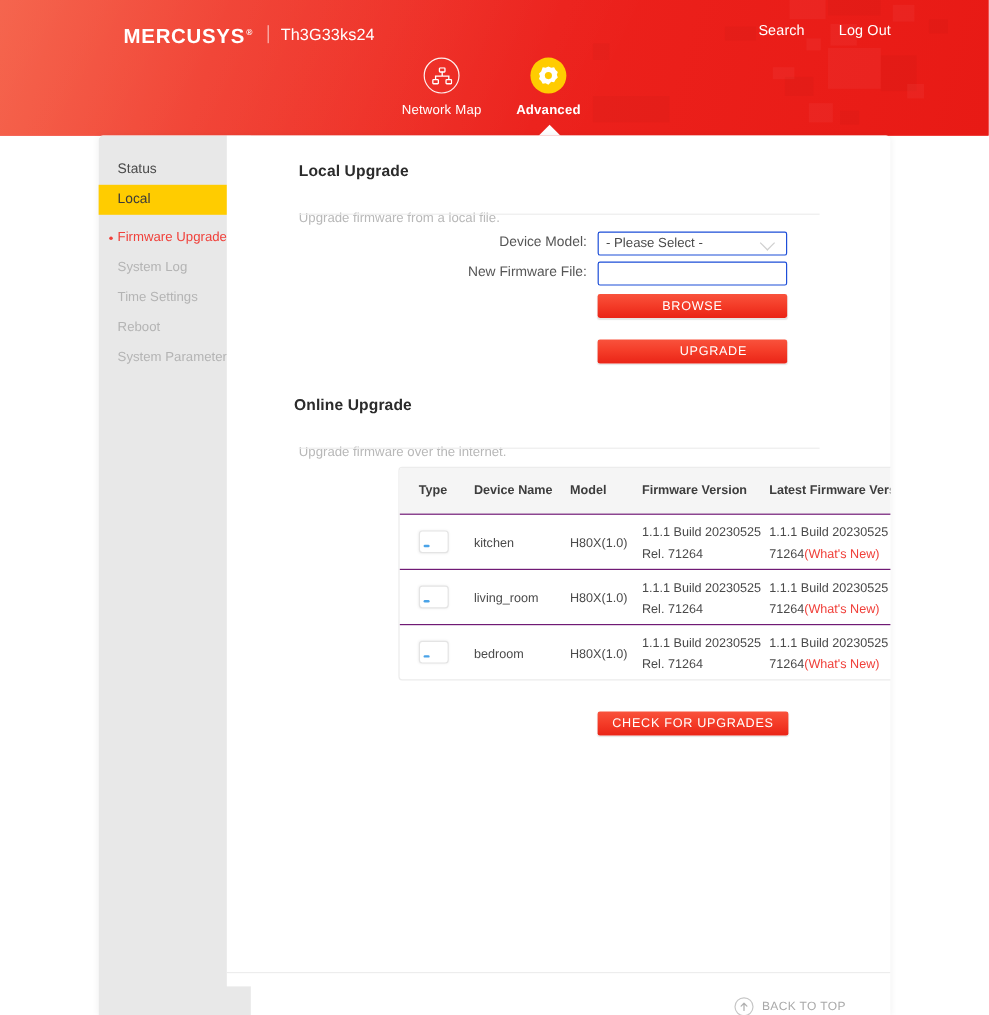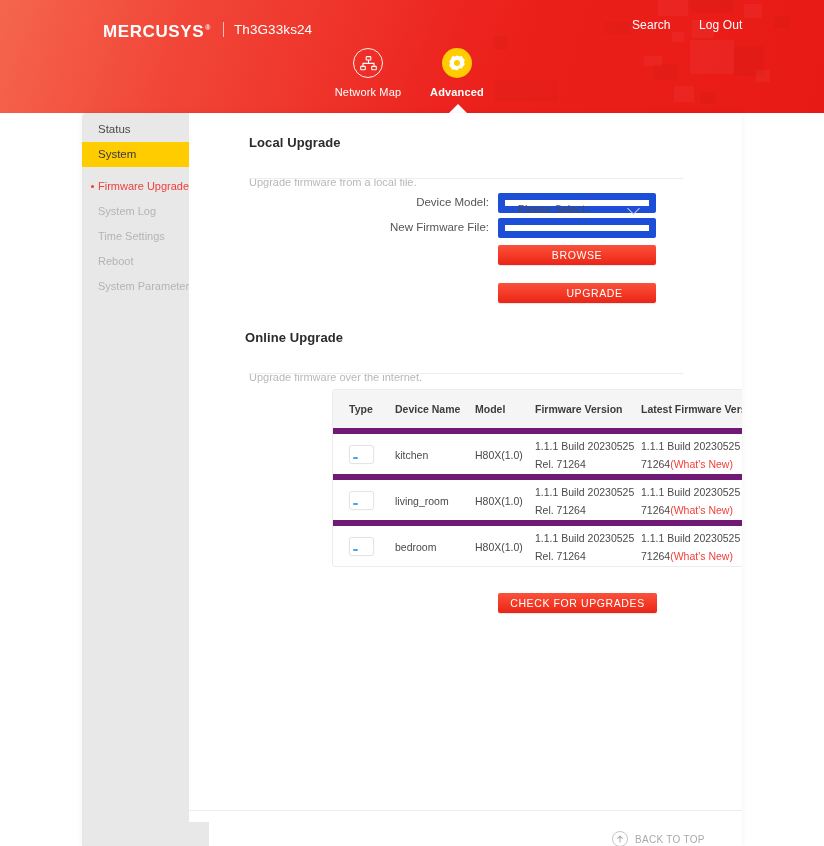--- a/index.html
+++ b/index.html
@@ -94,21 +94,21 @@
     background: #fff;
     border-radius: 4px 4px 0 0;
     box-shadow: 0 0 6px rgba(0,0,0,.06);
     overflow: hidden;
   }
   .sidebar {
     position: absolute; left: 0; top: 0;
     width: 127px; height: 733px;
     background: #e8e8e8;
     border-radius: 4px 0 0 0;
-    padding-top: 4px;
+    padding-top: 16px;
   }
   .side-top {
     font-size: 11.5px; color: #4a4a4a;
     padding: 0 0 0 16px; height: 25px; line-height: 25px;
     cursor: pointer;
   }
   .side-top.sel {
     background: #ffcc00; color: #3a3a3a;
   }
   .side-sub {
@@ -141,21 +141,21 @@
     position: absolute; height: 1px; background: #ededed;
   }
 
   
   .frm-label {
     position: absolute; font-size: 11.5px; color: #555;
     text-align: right; width: 120px;
   }
   .frm-select, .frm-input {
     position: absolute; width: 158px; height: 20px;
-    border: 7px solid #1d4ed8; border-radius: 2px;
+    border: 1px solid #1d4ed8; border-radius: 2px;
     background: #fff; font-size: 11px; color: #4a4a4a;
     padding: 0 6px; line-height: 18px; outline: none;
     font-family: "Liberation Sans", sans-serif;
   }
   .chev {
     position: absolute; width: 9px; height: 9px;
     border-right: 1.6px solid #cfcfcf; border-bottom: 1.6px solid #cfcfcf;
     transform: rotate(45deg);
   }
   .btn {
@@ -176,21 +176,21 @@
   }
   .tbl-head {
     display: flex; background: #f5f5f5; height: 38px; align-items: flex-start;
     padding-top: 9px;
   }
   .tbl-head .th {
     font-size: 10.5px; font-weight: bold; color: #3d3d3d; line-height: 13px;
   }
   .tbl-row {
     display: flex; align-items: center; height: 46px;
-    border-top: 6px solid #701a75;
+    border-top: 1px solid #701a75;
   }
   .tbl-row:first-of-type { border-top: 1px solid #ececec; }
   .c-type  { width: 62px; padding-left: 16px; }
   .c-name  { width: 80px; }
   .c-model { width: 60px; }
   .c-fw    { width: 106px; }
   .c-latest{ width: 122px; }
   .cell {
     font-size: 10.5px; color: #4a4a4a; line-height: 13px;
   }
@@ -280,21 +280,21 @@
         <div class="nav-label active">Advanced</div>
       </div>
     </div>
     <div class="nav-caret"></div>
   </div>
 
   <div class="card">
 
     <div class="sidebar">
       <div class="side-top">Status</div>
-      <div class="side-top sel">System</div>
+      <div class="side-top sel">Local</div>
       <div class="side-gap"></div>
       <div class="side-sub active">
         <span class="bullet"></span>
         <span>Firmware Upgrade</span>
       </div>
       <div class="side-sub">
         <span>System Log</span>
       </div>
       <div class="side-sub">
         <span>Time Settings</span>

